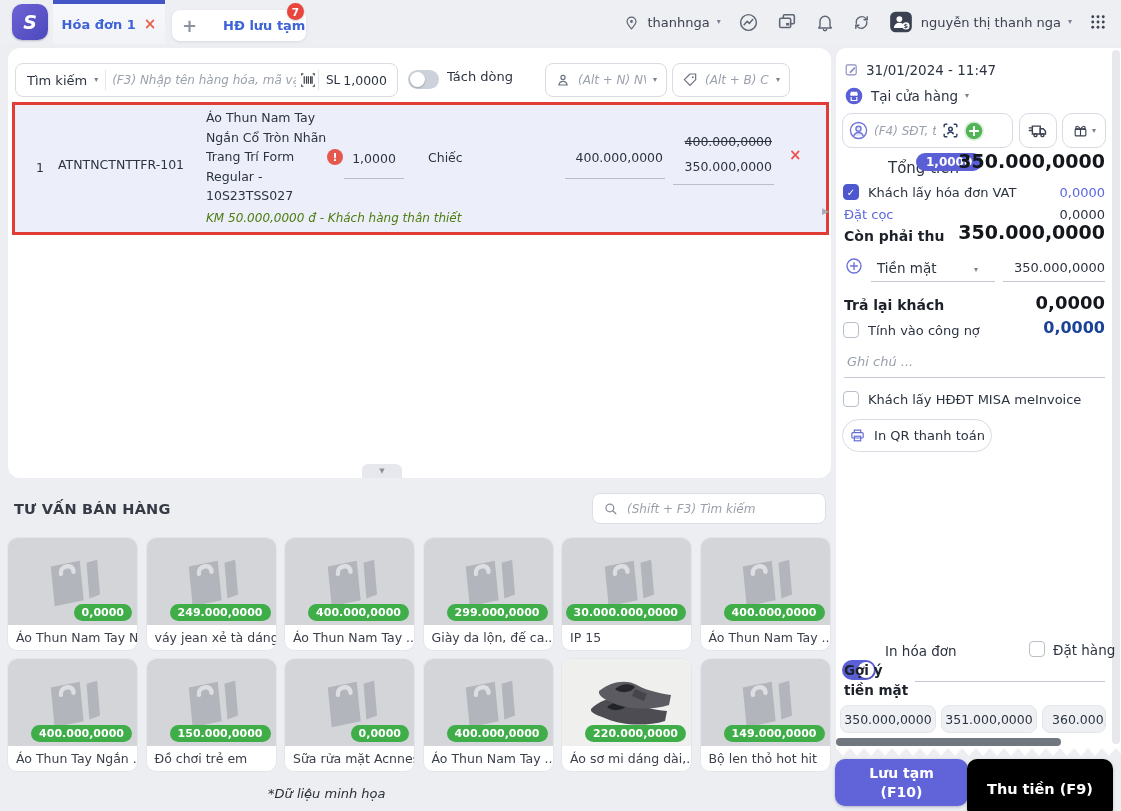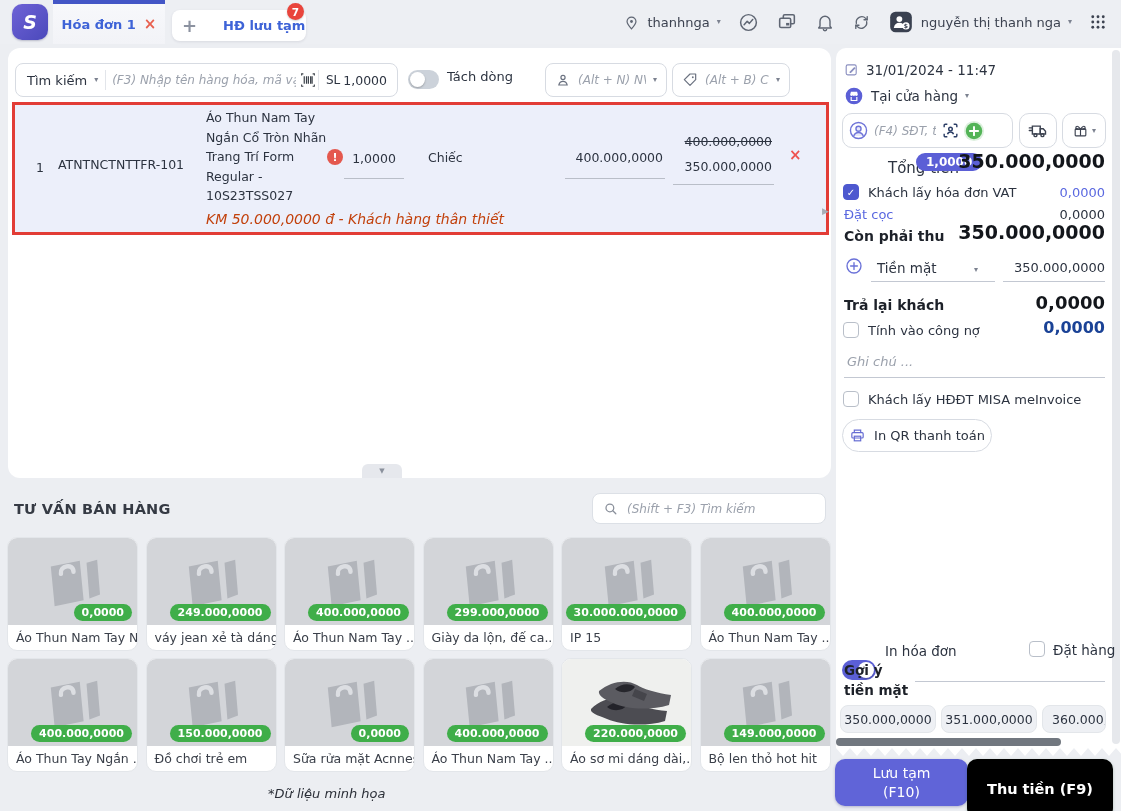--- a/index.html
+++ b/index.html
@@ -53,21 +53,21 @@
   .c-qty{left:346px;top:151px;width:56px;text-align:center;}
   .c-unit{left:428px;top:150px;}
   .c-uprice{left:567px;top:150px;width:96px;text-align:right;}
   .c-strike{left:675px;top:134px;width:97px;text-align:right;text-decoration:line-through;}
   .c-total{left:675px;top:159px;width:97px;text-align:right;}
   .uline{position:absolute;height:1px;background:#b9bec8;}
   .u-qty{left:344px;top:178px;width:60px;}
   .u-price{left:565px;top:178px;width:100px;}
   .u-total{left:673px;top:184px;width:101px;}
   .del-x{left:789px;top:146px;color:#ee5350;font-size:15px;font-weight:bold;}
-  .promo-line{left:206px;top:211px;font-size:14px;font-style:italic;color:#c2410c;white-space:nowrap;}
+  .promo-line{left:206px;top:211px;font-size:12px;font-style:italic;color:#4d7c0f;white-space:nowrap;}
   .splitter{left:822px;top:206px;color:#a7adb7;font-size:9px;}
   .collapse-tab{left:362px;top:464px;width:40px;height:14px;background:#e6e8ed;border-radius:6px 6px 0 0;display:flex;align-items:center;justify-content:center;color:#8b919d;font-size:7px;}
 
   
   .consult-title{left:14px;top:501px;font-size:14.5px;font-weight:bold;color:#353a44;letter-spacing:.2px;}
   .consult-search{left:592px;top:493px;width:234px;height:31px;border:1px solid #dce0e6;border-radius:8px;background:#fff;display:flex;align-items:center;gap:7px;padding:0 10px;box-sizing:border-box;}
   .consult-search input{flex:1;min-width:0;font-size:12px;}
   .grid{left:7px;top:537px;width:824px;display:flex;flex-wrap:wrap;column-gap:7.5px;row-gap:7px;}
   .card{width:131px;height:114px;background:#fff;border:1px solid #e3e6ea;border-radius:10px;box-sizing:border-box;overflow:hidden;position:relative;}
   .pimg{height:87px;background:#d3d5d9;display:flex;align-items:center;justify-content:center;position:relative;}
@@ -95,21 +95,21 @@
   .big{font-weight:bold;color:#13161b;}
   .cb{position:absolute;width:16px;height:16px;border-radius:4px;border:1.5px solid #b9bfc9;background:#fff;box-sizing:border-box;}
   .cb.checked{background:#4d58cf;border-color:#4d58cf;color:#fff;font-size:10px;display:flex;align-items:center;justify-content:center;font-weight:bold;}
   .m-uline{position:absolute;height:1px;background:#c3c8d2;}
   .qr-btn{left:842px;top:419px;width:150px;height:33px;border:1px solid #d7dbe2;border-radius:17px;background:#fff;display:flex;align-items:center;justify-content:center;gap:8px;font-size:13px;box-sizing:border-box;}
   .tg-on{left:842px;top:641px;background:#5b5fd6;width:34px;height:20px;}
   .tg-on .knob{right:2px;width:16px;height:16px;}
   .sug-pill{top:705px;height:28px;background:#eef0f4;border:1px solid #e3e6ea;border-radius:8px;font-size:12.5px;color:#2c3340;display:flex;align-items:center;justify-content:center;box-sizing:border-box;overflow:hidden;position:absolute;}
   .hscroll{left:836px;top:738px;width:225px;height:8px;background:#71777f;border-radius:4px;}
   .tear{left:836px;top:748px;}
-  .btn-save{left:835px;top:759px;width:133px;height:47px;border-radius:10px;background:#6064d8;color:#fff;font-weight:normal;font-size:14px;display:flex;flex-direction:column;align-items:center;justify-content:center;line-height:1.3;box-shadow:0 1px 3px rgba(40,40,120,.3);}
+  .btn-save{left:835px;top:759px;width:133px;height:47px;border-radius:10px;background:#6064d8;color:#fff;font-weight:bold;font-size:14px;display:flex;flex-direction:column;align-items:center;justify-content:center;line-height:1.3;box-shadow:0 1px 3px rgba(40,40,120,.3);}
   .btn-pay{left:967px;top:759px;width:146px;height:59px;border-radius:10px;background:#000000;color:#fff;font-weight:bold;font-size:14.5px;display:flex;align-items:center;justify-content:center;box-shadow:0 1px 3px rgba(30,90,40,.3);}
 </style>
 </head>
 <body>
 
 <div id="app">
 
   <div class="a topbar"></div>
   <div class="a logo">
       <span>S</span>

